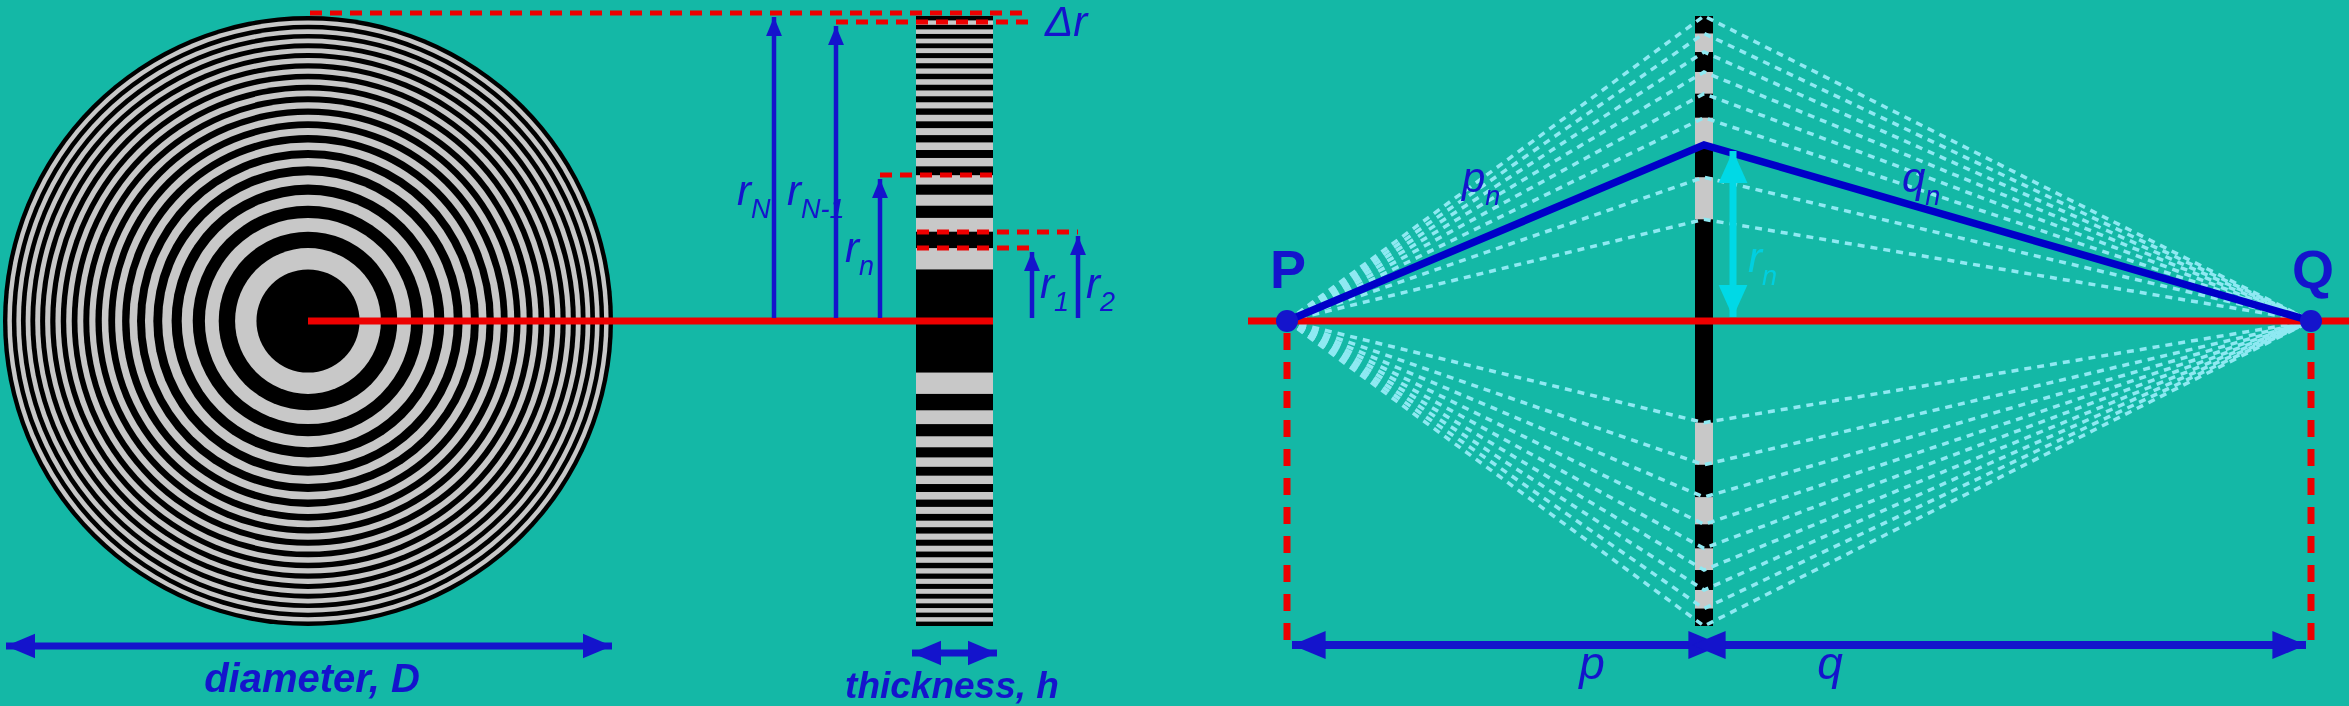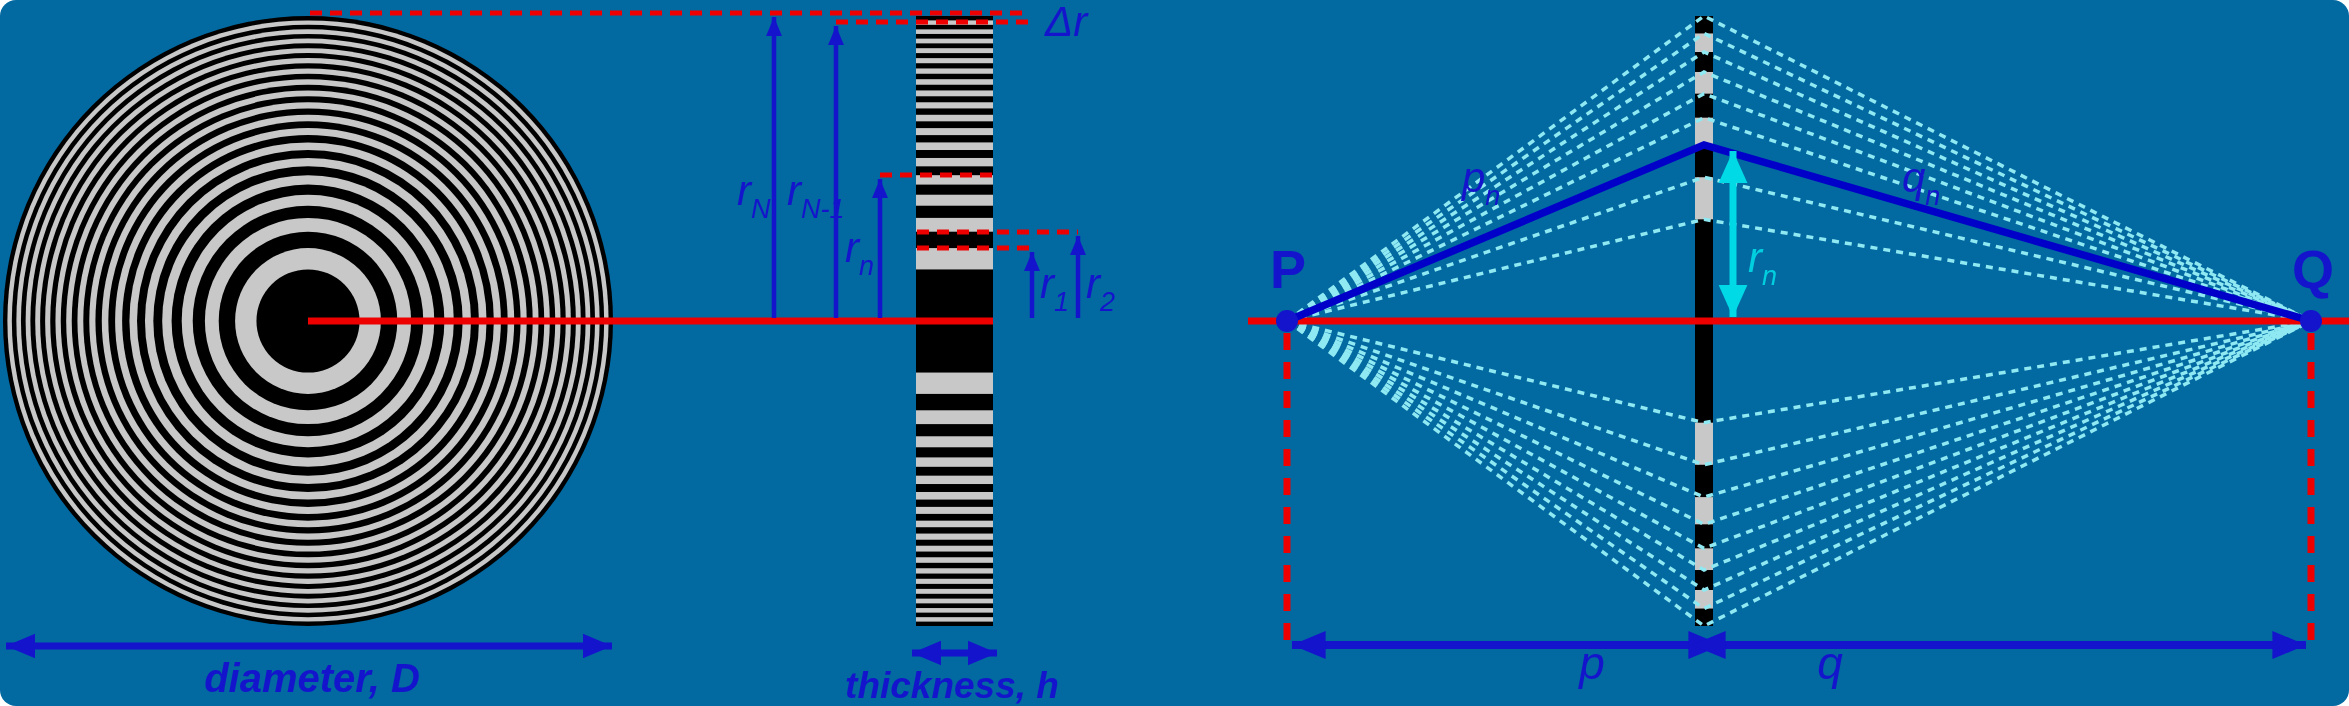--- a/index.html
+++ b/index.html
@@ -1,16 +1,16 @@
 <!DOCTYPE html>
 <html><head>
 <meta charset="utf-8">
 <style>
   html,body{margin:0;padding:0;background:#ffffff;}
-  .stage{position:relative;width:2349px;height:706px;background:#0369a1;overflow:hidden;border-radius:16px;}
+  .stage{position:relative;width:2349px;height:706px;background:#14b8a6;overflow:hidden;}
   svg{display:block;}
   text{font-family:"Liberation Sans",sans-serif;}
   .math{font-style:italic;font-size:42px;fill:#1414CC;}
   .math .sub{font-size:27px;}
   .bigpoint{font-weight:bold;font-size:54px;fill:#1414CC;font-style:normal;}
   .dimlabel{font-weight:bold;font-style:italic;font-size:40px;fill:#1414CC;}
   .dimlabel2{font-weight:bold;font-style:italic;font-size:37px;fill:#1414CC;}
   .cyantext{fill:#00CFE0;}
   .pq{font-style:italic;font-size:46px;fill:#1414CC;}
 </style>

